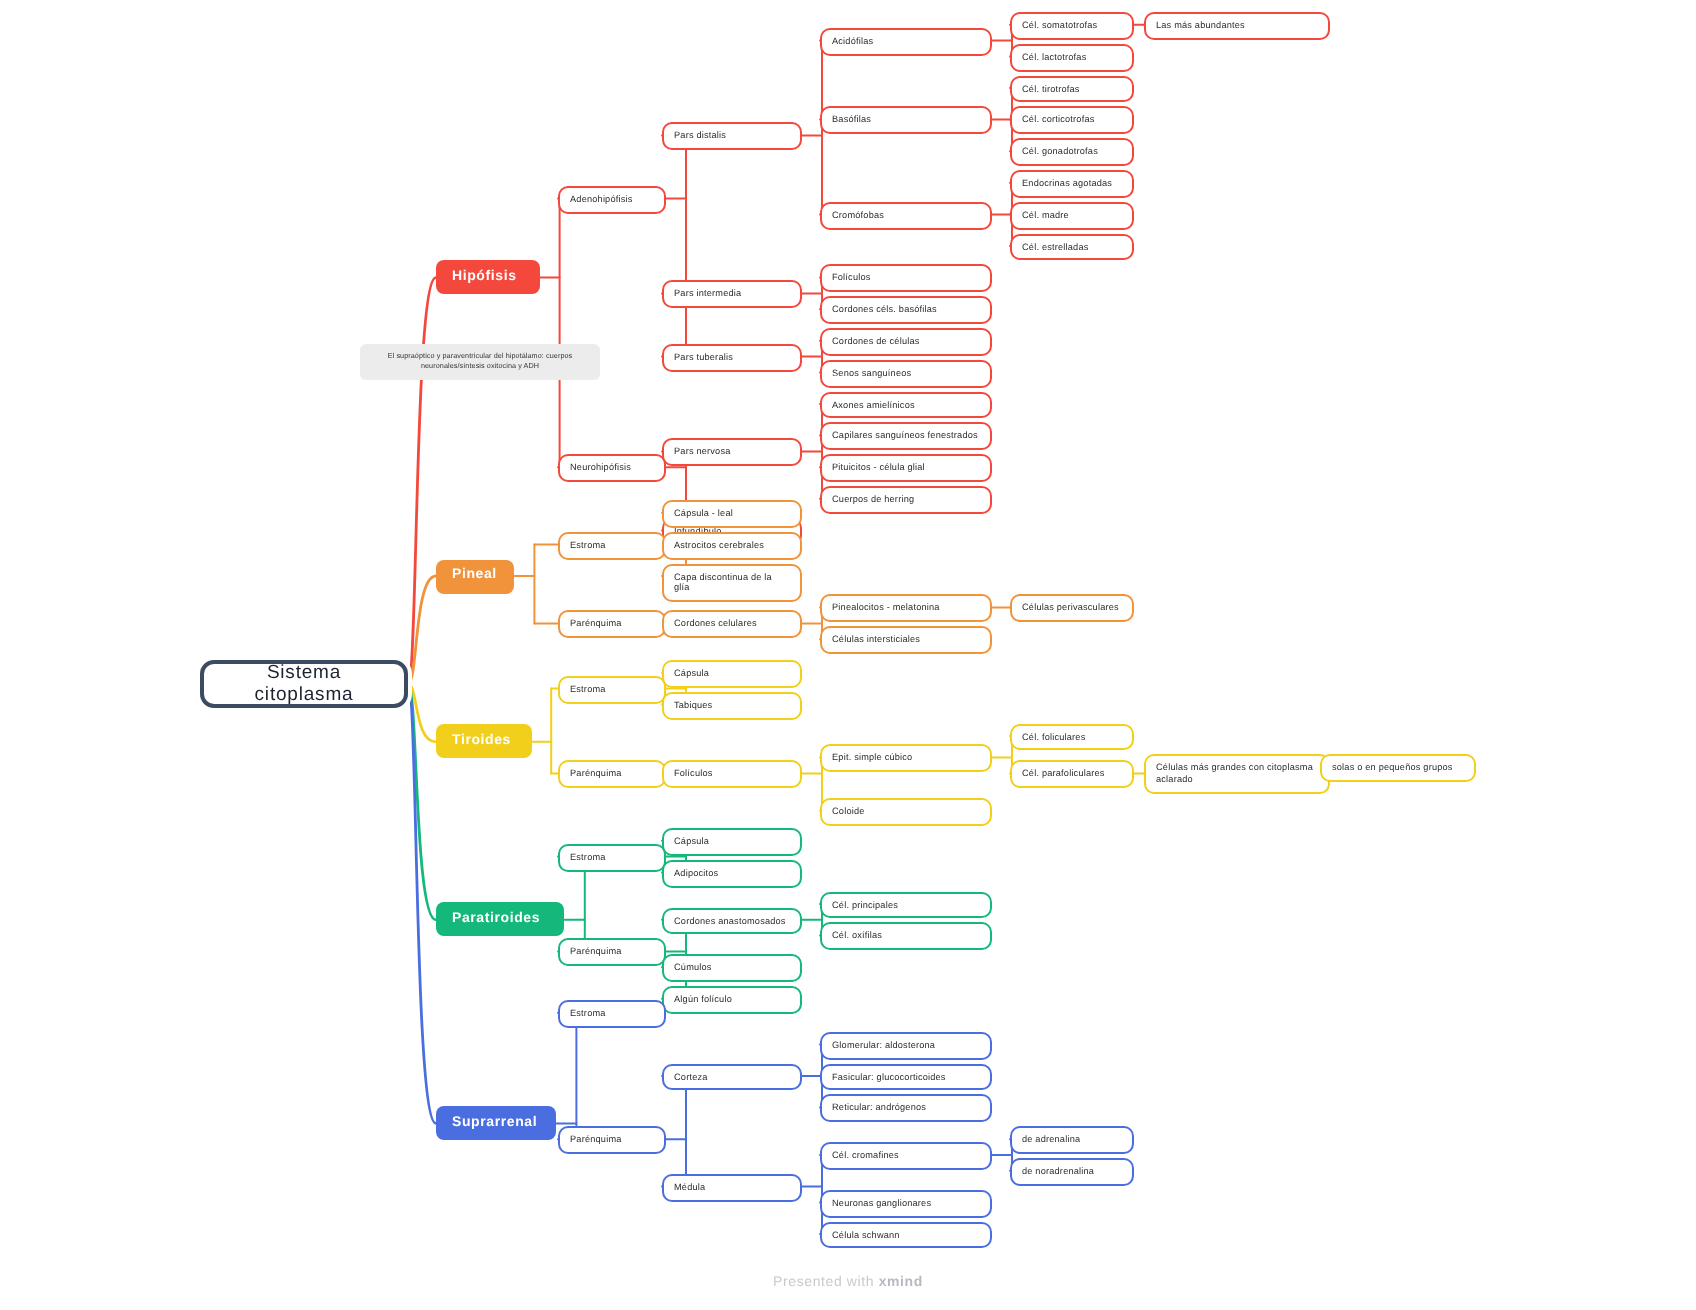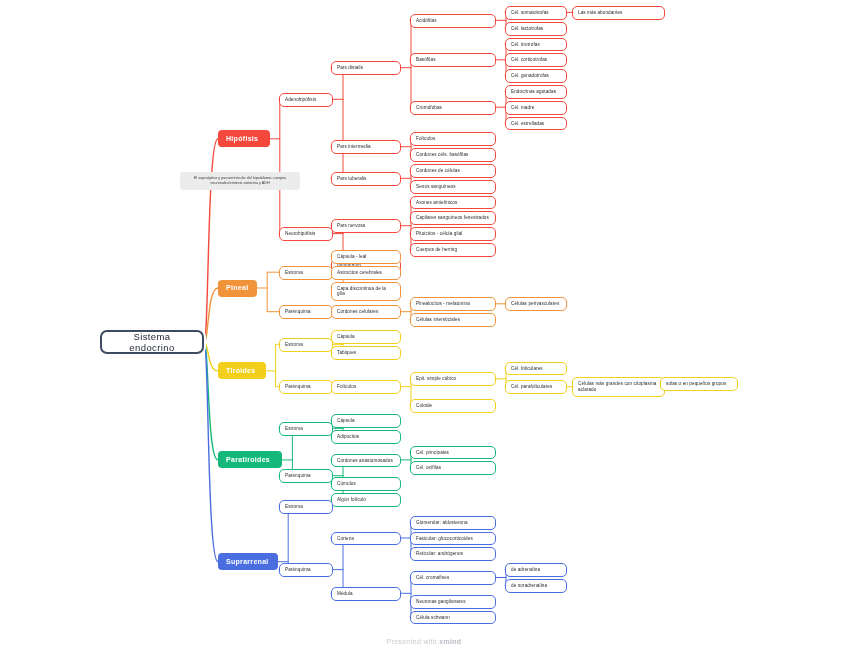--- a/index.html
+++ b/index.html
@@ -424,21 +424,21 @@
       <div class="node box" style="left: 505px; top: 579px; width: 62px; min-height: 12.8px; border-color: rgb(74, 110, 224);">
         <span>de noradrenalina</span>
       </div>
       <div class="node box" style="left: 410px; top: 594.8px; width: 86px; min-height: 12.8px; border-color: rgb(74, 110, 224);">
         <span>Neuronas ganglionares</span>
       </div>
       <div class="node box" style="left: 410px; top: 610.6px; width: 86px; min-height: 12.8px; border-color: rgb(74, 110, 224);">
         <span>Célula schwann</span>
       </div>
       <div class="node root" style="left: 100px; top: 330px; width: 104px; height: 24px; justify-content: center; border-color: rgb(60, 74, 99);">
-        <span style="text-align: center;">Sistema endocrino</span>
+        <span style="text-align: center;">Sistema citoplasma</span>
       </div>
       <div class="node note" style="left: 180px; top: 172px; width: 120px;">
         <span>El supraóptico y paraventricular del hipotálamo: cuerpos neuronales/síntesis oxitocina y ADH</span>
       </div>
     </div>
 </div>
 
 <div class="footer">
   <span>Presented with</span>
   <b>xmind</b>

